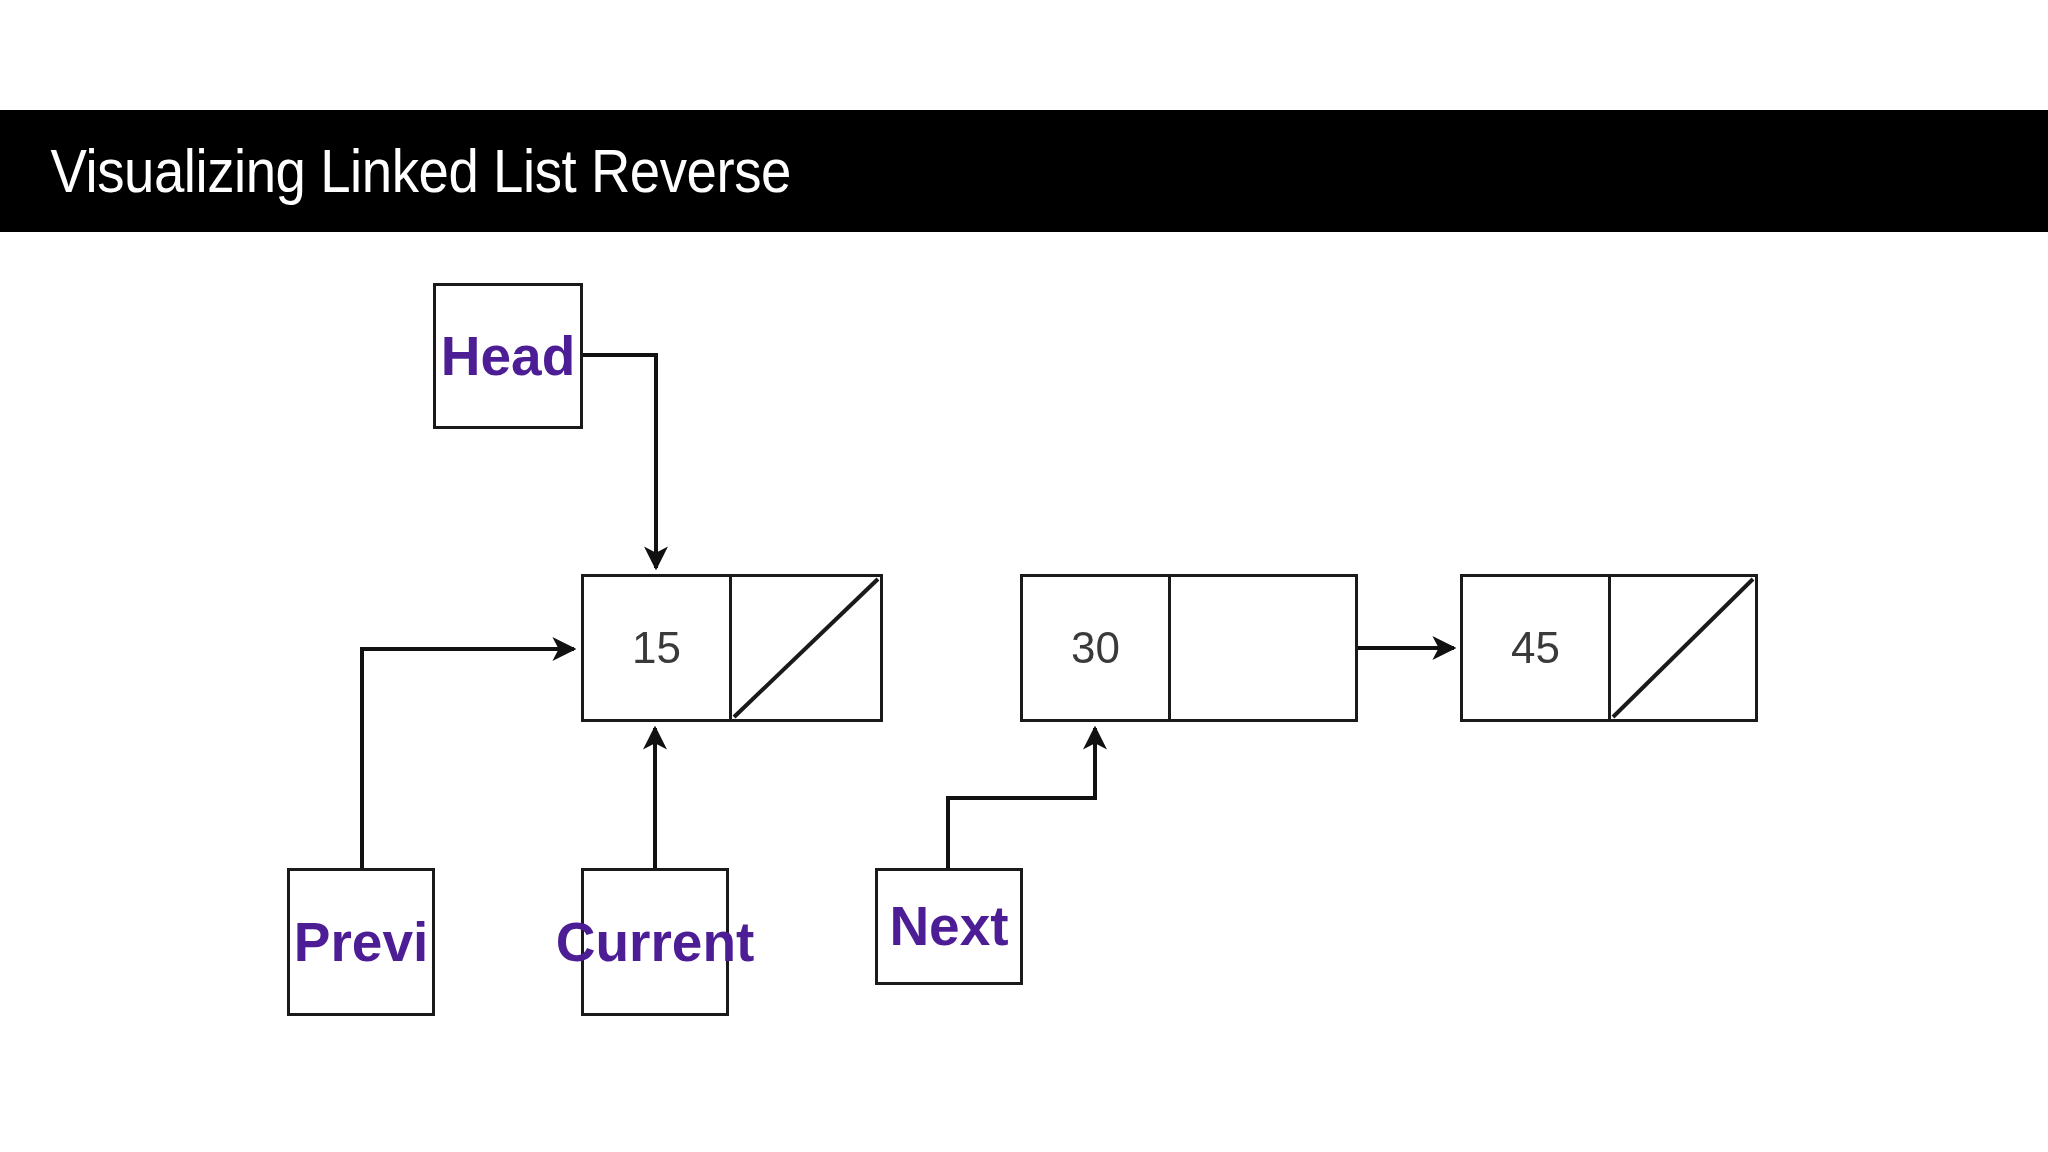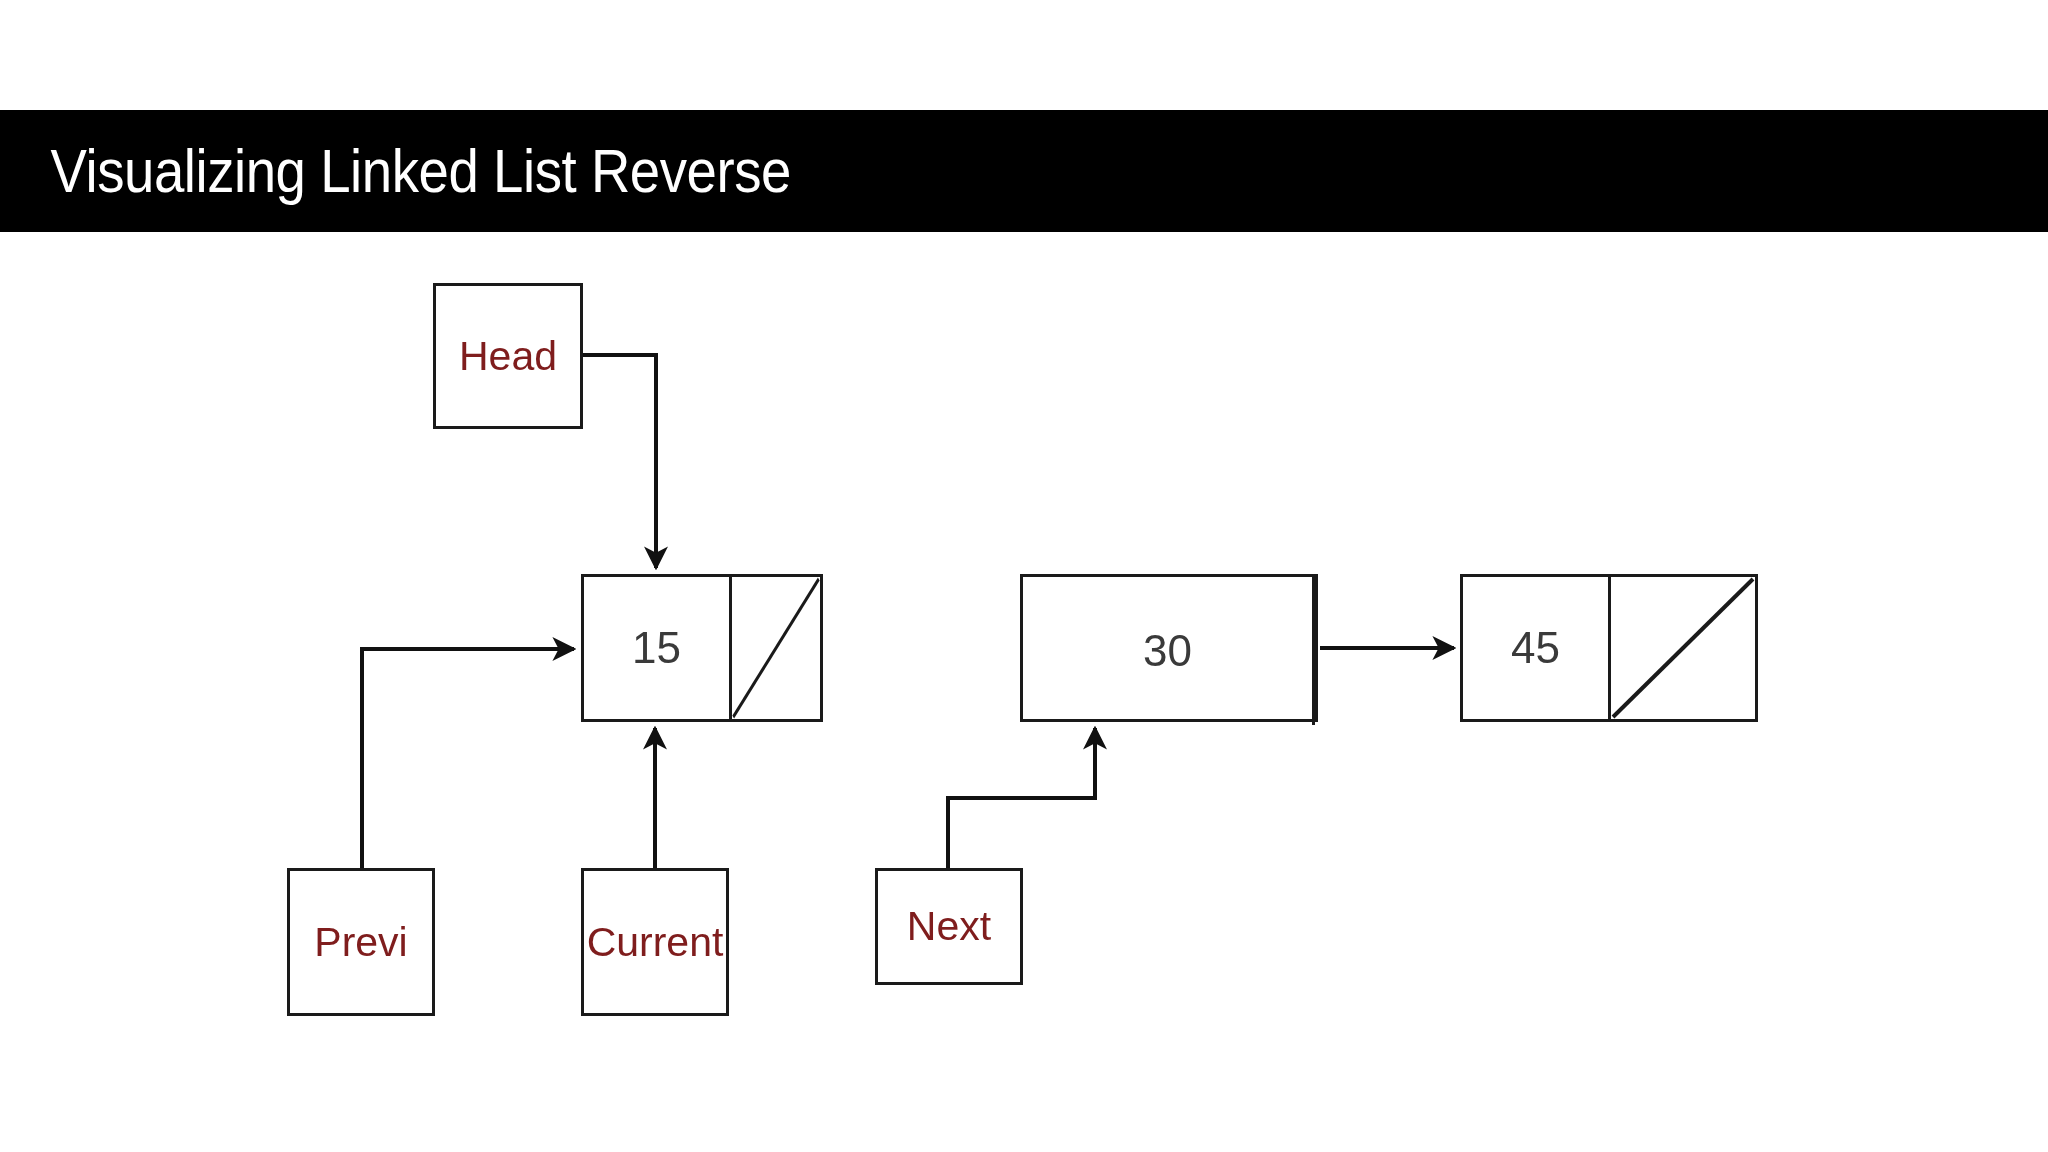--- a/index.html
+++ b/index.html
@@ -60,24 +60,25 @@
   .box {
     position: absolute;
     box-sizing: border-box;
     border: 3px solid #1a1a1a;
     background: #ffffff;
     display: flex;
     align-items: center;
     justify-content: center;
   }
   .box-label {
-    font-size: 41px;
-    color: #7f1d1d;
+    font-size: 55px;
+    color: #4c1d95;
     line-height: 1;
     white-space: nowrap;
+    font-weight: bold;
   }
 
   
   .ptr-box {
     overflow: visible;
   }
   .ptr-box .box-label {
     position: relative;
   }
 
@@ -138,32 +139,32 @@
 
     <path d="M 948 868 L 948 798 L 1095 798 L 1095 728" fill="none" stroke="#111111" stroke-width="4" marker-end="url(#arrow)"></path>
 
     <path d="M 1320 648 L 1454 648" fill="none" stroke="#111111" stroke-width="4" marker-end="url(#arrow)"></path>
   </svg>
 
   <div class="box" style="left:433px; top:283px; width:150px; height:146px;">
     <span class="box-label">Head</span>
   </div>
 
-  <div class="node" style="left:581px; top:574px; width:242px;">
+  <div class="node" style="left:581px; top:574px; width:302px;">
     <div class="node-data">
       <span class="node-value">15</span>
     </div>
     <div class="node-next">
       <svg viewBox="0 0 144 142" preserveAspectRatio="none" xmlns="http://www.w3.org/2000/svg">
         <line x1="2" y1="140" x2="142" y2="2" stroke="#1a1a1a" stroke-width="4"></line>
       </svg>
     </div>
   </div>
 
-  <div class="node" style="left:1020px; top:574px; width:298px;flex-direction:column;">
+  <div class="node" style="left:1020px; top:574px; width:338px;">
     <div class="node-data">
       <span class="node-value">30</span>
     </div>
     <div class="node-next"></div>
   </div>
 
   <div class="node" style="left:1460px; top:574px; width:298px;">
     <div class="node-data">
       <span class="node-value">45</span>
     </div>

